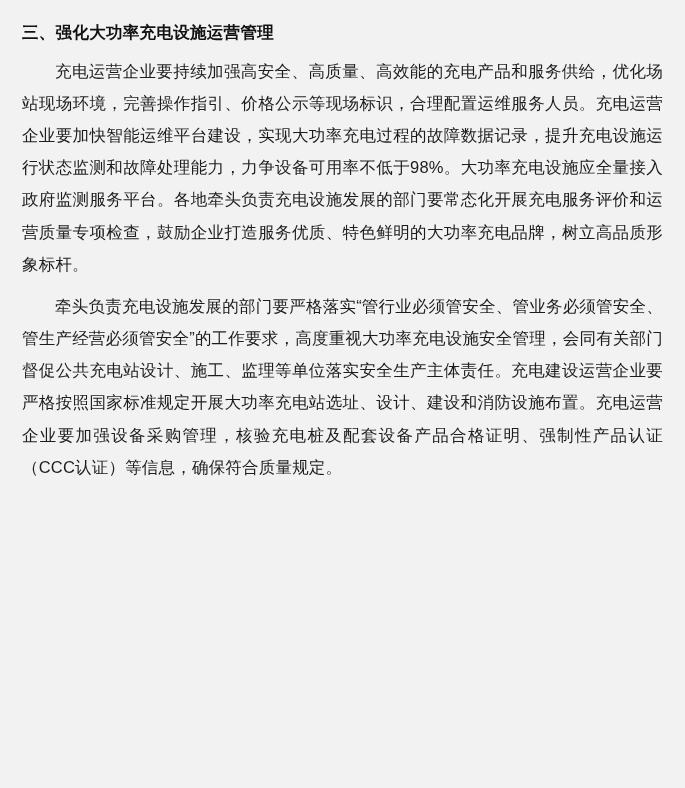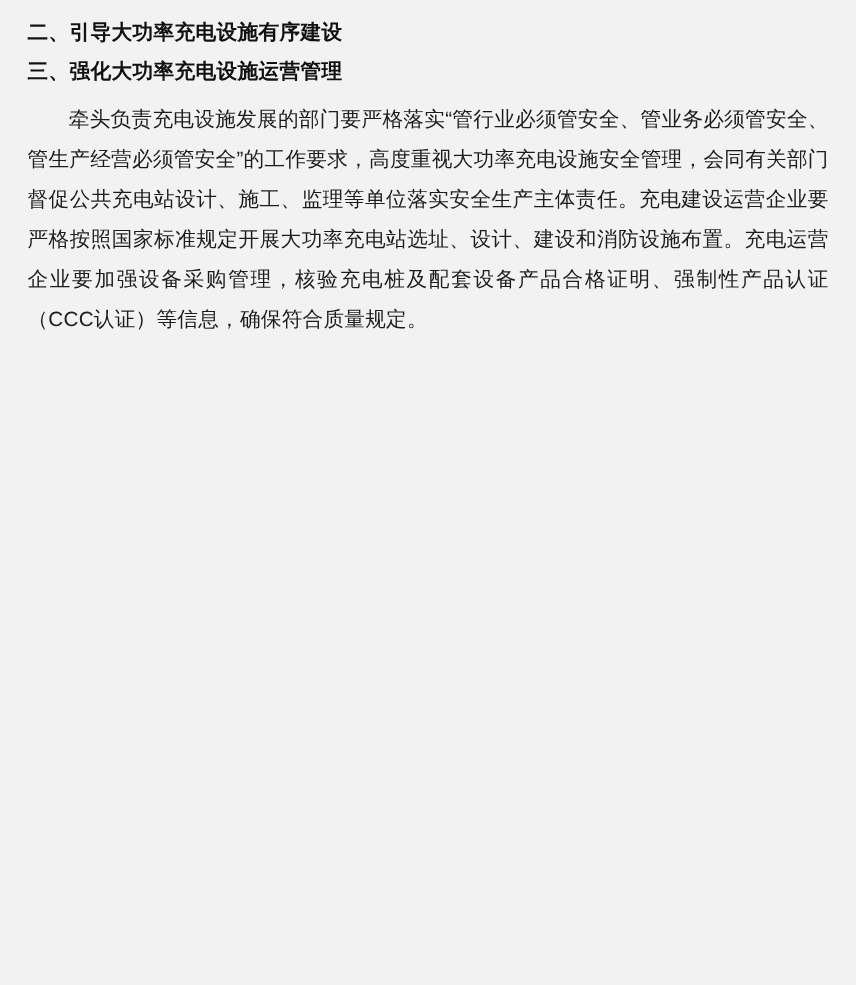--- a/index.html
+++ b/index.html
@@ -45,24 +45,24 @@
     text-indent: 2em;
     letter-spacing: 0.2px;
   }
 </style>
 </head>
 <body>
 
 <div class="page">
 
   <div class="section">
-    <div class="heading">二、引导大功率充电设施有序建设</div>
   </div>
 
   <div class="section">
     <div class="heading">三、强化大功率充电设施运营管理</div>
+    <p class="para">充电运营企业要持续加强高安全、高质量、高效能的充电产品和服务供给，优化场站现场环境，完善操作指引、价格公示等现场标识，合理配置运维服务人员。充电运营企业要加快智能运维平台建设，实现大功率充电过程的故障数据记录，提升充电设施运行状态监测和故障处理能力，力争设备可用率不低于98%。大功率充电设施应全量接入政府监测服务平台。各地牵头负责充电设施发展的部门要常态化开展充电服务评价和运营质量专项检查，鼓励企业打造服务优质、特色鲜明的大功率充电品牌，树立高品质形象标杆。</p>
   </div>
 
   <div class="section">
     <p class="para">牵头负责充电设施发展的部门要严格落实“管行业必须管安全、管业务必须管安全、管生产经营必须管安全”的工作要求，高度重视大功率充电设施安全管理，会同有关部门督促公共充电站设计、施工、监理等单位落实安全生产主体责任。充电建设运营企业要严格按照国家标准规定开展大功率充电站选址、设计、建设和消防设施布置。充电运营企业要加强设备采购管理，核验充电桩及配套设备产品合格证明、强制性产品认证（CCC认证）等信息，确保符合质量规定。</p>
   </div>
 
 </div>
 
 </body></html>

